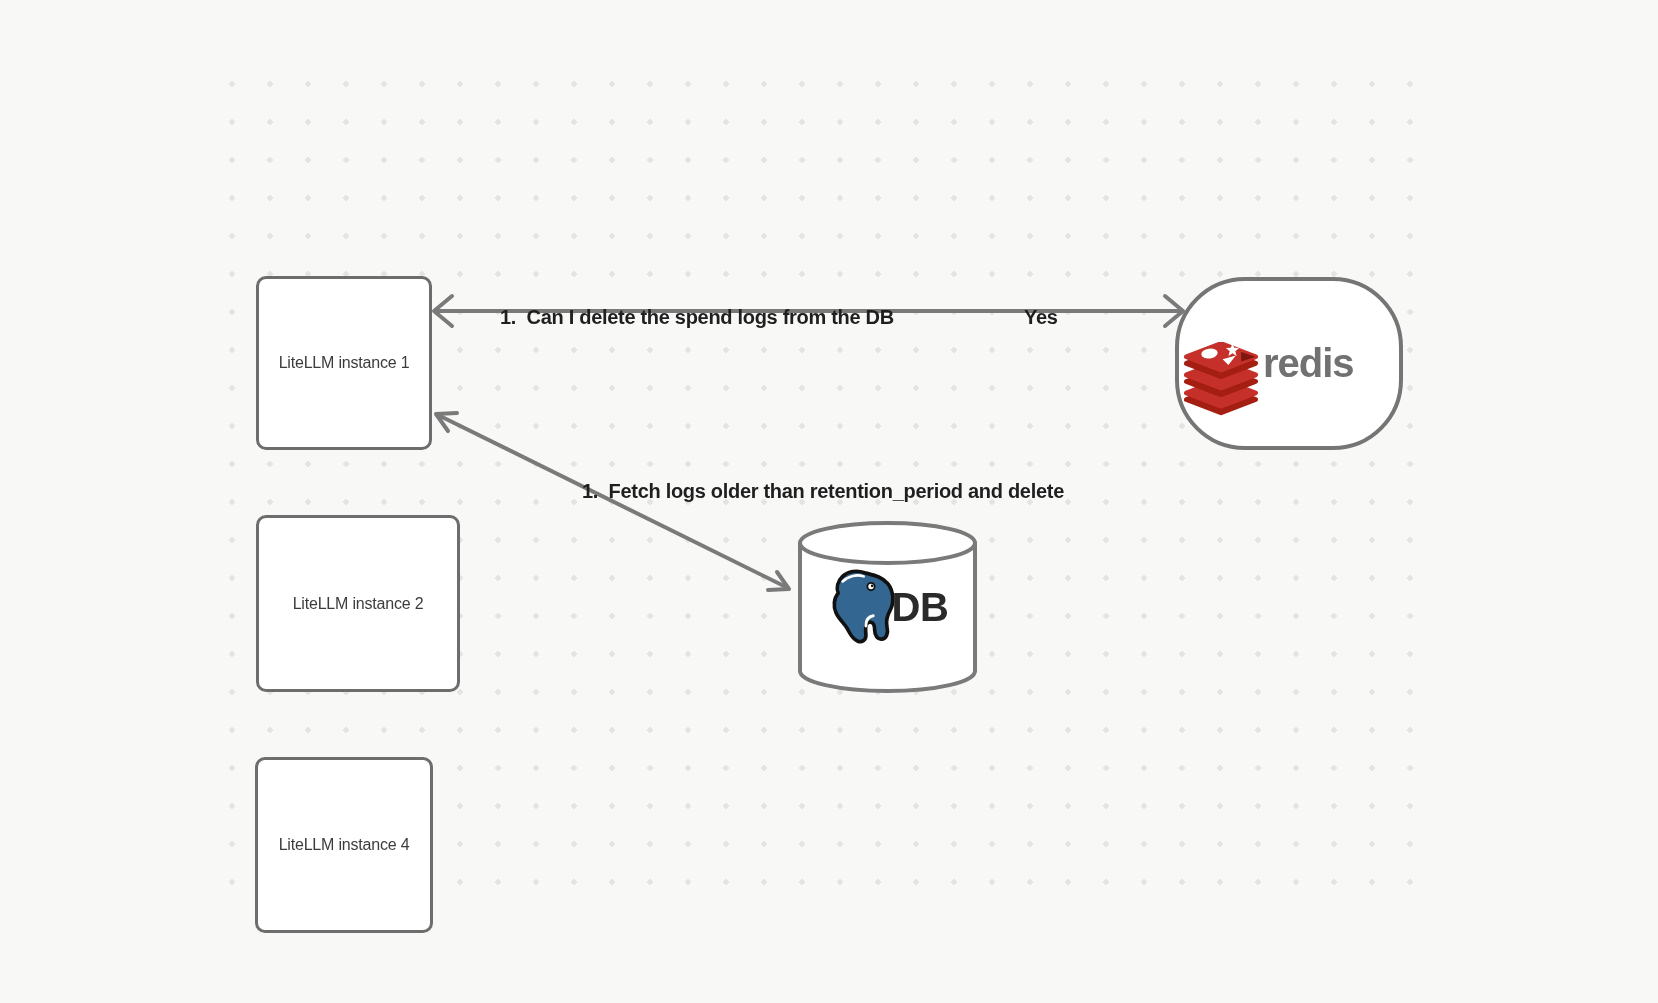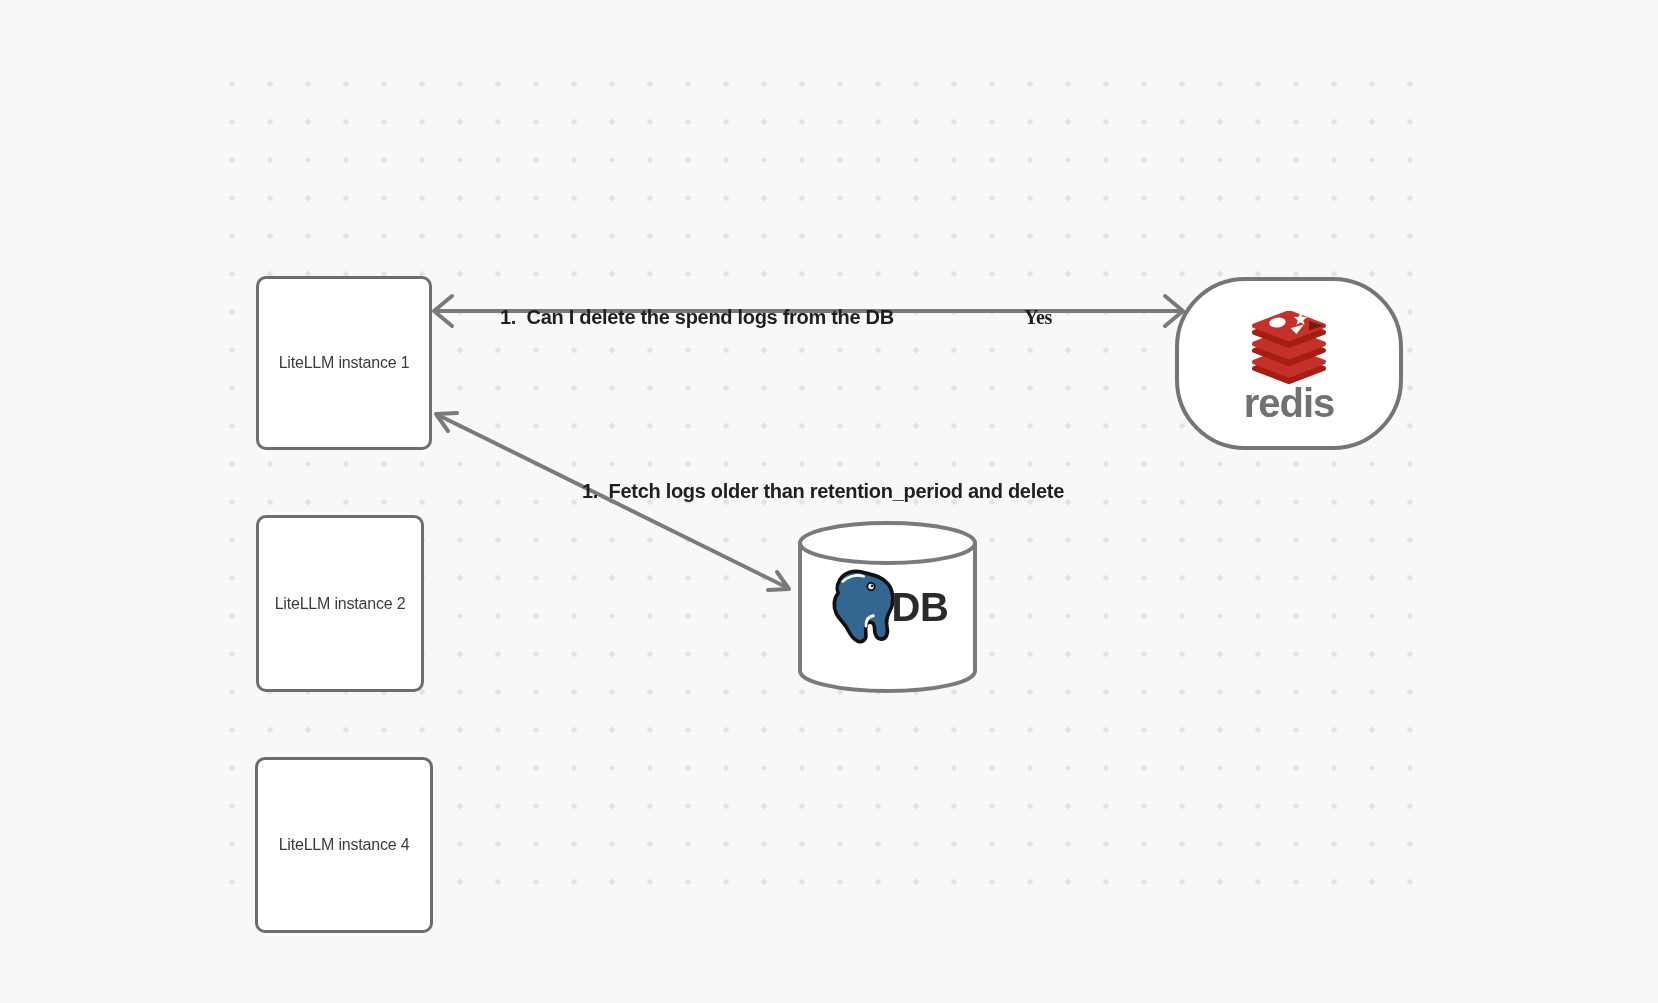--- a/index.html
+++ b/index.html
@@ -59,21 +59,21 @@
     margin-top: 20px;
   }
   .redis-node {
     position: absolute;
     left: 1175px; top: 277px;
     width: 228px; height: 173px;
     background: #ffffff;
     border: 4px solid #757575;
     border-radius: 70px;
     display: flex;
-    flex-direction: column;
+    flex-direction: row;
     align-items: center;
   }
   .redis-node svg { margin-top: 30px; }
   .redis-word {
     font-size: 40px;
     font-weight: bold;
     color: #717171;
     letter-spacing: -1px;
     line-height: 1;
     margin-top: -2px;
@@ -117,21 +117,21 @@
       <line x1="438" y1="415" x2="786" y2="587"></line>
       <polyline points="457,413 436,414 448,431"></polyline>
       <polyline points="768,590 789,589 777,572"></polyline>
     </g>
   </svg>
 
   <div class="instance-box" style="left:256px; top:276px; width:176px; height:174px;">
     <span class="instance-label">LiteLLM instance 1</span>
   </div>
 
-  <div class="instance-box" style="left:256px; top:515px; width:168px; height:177px;">
+  <div class="instance-box" style="left:256px; top:515px; width:204px; height:177px;">
     <span class="instance-label">LiteLLM instance 2</span>
   </div>
 
   <div class="instance-box" style="left:255px; top:757px; width:178px; height:176px;">
     <span class="instance-label">LiteLLM instance 4</span>
   </div>
 
   <div class="redis-node">
     <svg width="84" height="74" viewBox="0 0 100 90">
 
@@ -163,16 +163,16 @@
         <path d="M20,18 C28,10 40,8 49,11" fill="none" stroke="#ffffff" stroke-width="3.5" stroke-linecap="round"></path>
         <circle cx="59" cy="25" r="5" fill="#ffffff" stroke="#111111" stroke-width="2.5"></circle>
         <circle cx="60.5" cy="24" r="1.8" fill="#111111"></circle>
         <path d="M52,79 C52,70 56,66 62,65" fill="none" stroke="#ffffff" stroke-width="4" stroke-linecap="round"></path>
       </svg>
       <span class="db-label">DB</span>
     </div>
   </div>
 
   <div class="edge-label" style="left:500px; top:287px;">1.  Can I delete the spend logs from the DB</div>
-  <div class="edge-label" style="left:1024px; top:287px;font-family:Liberation Serif, serif;">Yes</div>
+  <div class="edge-label" style="left:1024px; top:287px;">Yes</div>
   <div class="edge-label" style="left:582px; top:461px;">1.  Fetch logs older than retention_period and delete</div>
 
 </div>
 
 </body></html>

